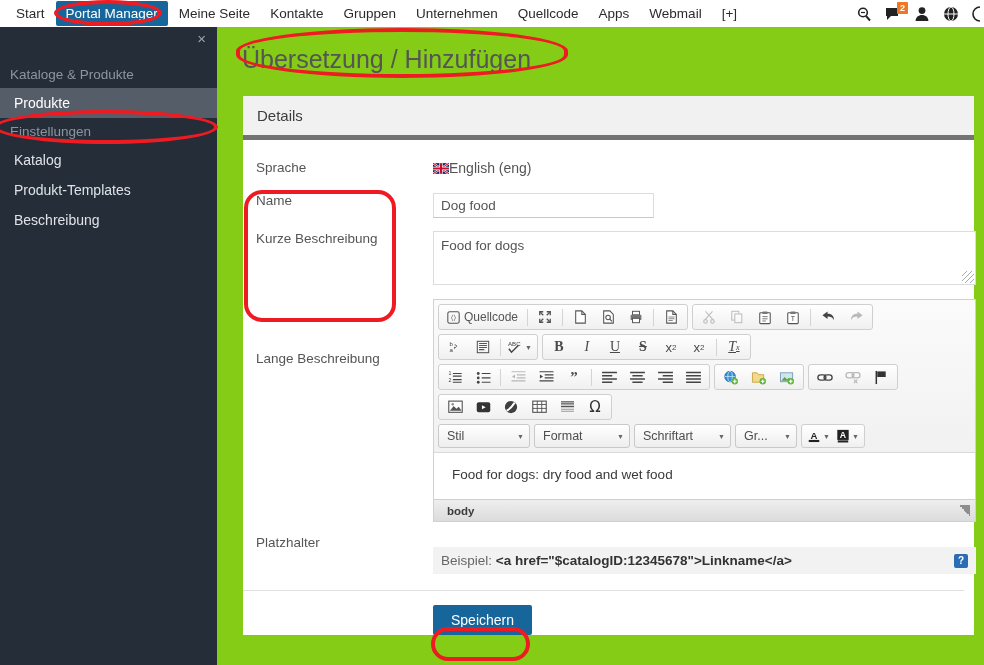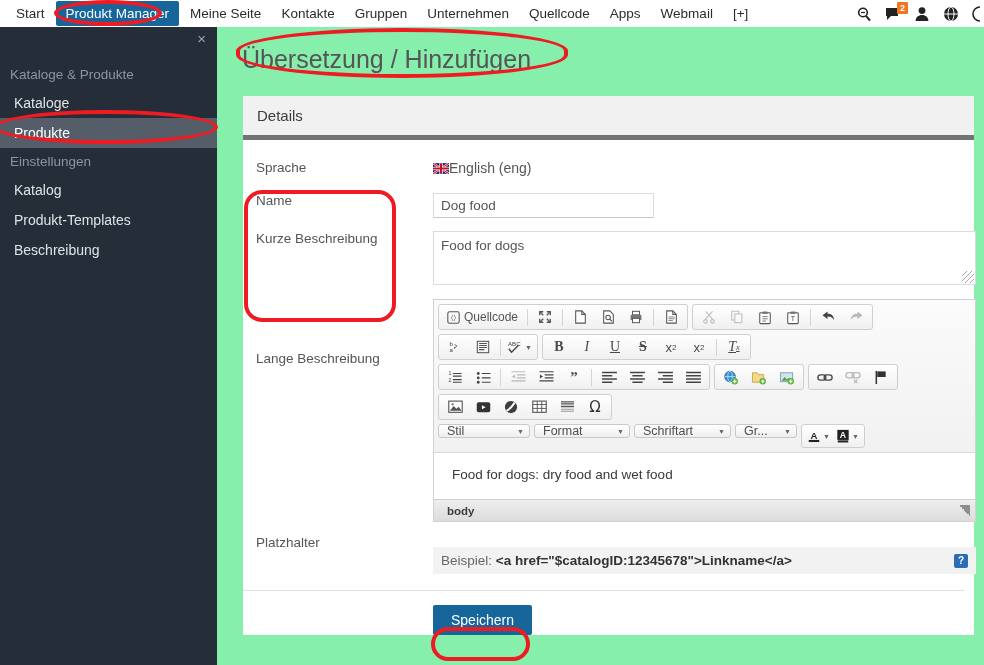--- a/index.html
+++ b/index.html
@@ -44,21 +44,21 @@
   .side-group{
     color:#8c95a0;font-size:13.5px;padding:6px 0 6px 10px;margin-top:0;
   }
   .side-link{
     font-size:14px;color:#dfe3e8;padding:7px 0 7px 14px;cursor:pointer;
   }
   .side-link.selected{background:#555d69;color:#ffffff;}
   
   #main{
     position:absolute;left:217px;top:27px;width:767px;height:638px;
-    background:#86efac;overflow:hidden;
+    background:#84cc16;overflow:hidden;
   }
   #page-title{
     font-size:25px;color:#555;font-weight:normal;
     padding:18px 0 0 25px;letter-spacing:0px;
   }
   .panel{margin:22px 10px 0 26px;}
   .panel-head{
     background:#f1f1f1;border-bottom:5px solid #737373;
     padding:11px 0 11px 14px;font-size:15px;color:#3d3d3d;
   }
@@ -104,21 +104,21 @@
     display:flex;align-items:center;justify-content:center;
     min-width:22px;height:22px;padding:0 3px;cursor:pointer;color:#4a4a4a;
     font-size:13px;border-radius:2px;
   }
   .tbtn.lbl-btn{padding:0 6px;gap:4px;font-size:12px;color:#555;}
   .tbtn.dis{opacity:.35;cursor:default;}
   .tsep{width:1px;height:17px;background:#d4d4d4;margin:0 3px;}
   .tarrow{font-size:7px;color:#666;margin-left:2px;}
   .combo{
     display:flex;align-items:center;justify-content:space-between;
-    border:1px solid #c9c9c9;border-radius:3px;height:14px;
+    border:1px solid #c9c9c9;border-radius:3px;height:24px;
     background-image:linear-gradient(#ffffff,#eeeeee);
     font-size:12.5px;color:#4d4d4d;padding:0 5px 0 8px;cursor:pointer;box-sizing:border-box;
   }
   .cke-body{
     background:#ffffff;height:46px;padding:14px 0 0 18px;box-sizing:border-box;
     font-size:13.5px;color:#3a3a3a;
   }
   .cke-foot{
     background:#e6e6e6;background-image:linear-gradient(#eeeeee,#dcdcdc);
     border-top:1px solid #cfcfcf;height:21px;display:flex;align-items:center;
@@ -151,21 +151,21 @@
     pointer-events:none;z-index:50;box-sizing:border-box;
   }
   svg{display:block;}
 </style>
 </head>
 <body>
 
 <div id="topnav">
   <div class="nav-items">
     <div class="nav-item">Start</div>
-    <div class="nav-item active">Produkt Manager</div>
+    <div class="nav-item active">Portal Manager</div>
     <div class="nav-item">Meine Seite</div>
     <div class="nav-item">Kontakte</div>
     <div class="nav-item">Gruppen</div>
     <div class="nav-item">Unternehmen</div>
     <div class="nav-item">Quellcode</div>
     <div class="nav-item">Apps</div>
     <div class="nav-item">Webmail</div>
     <div class="nav-item">[+]</div>
   </div>
   <div class="nav-right">
@@ -200,21 +200,20 @@
           <circle cx="8" cy="8" r="7" fill="none" stroke="#222" stroke-width="1.6"></circle>
         </svg>
     </span>
   </div>
 </div>
 
 <div id="sidebar">
   <div class="close-x">×</div>
   <div style="height:34px"></div>
   <div class="side-group">Kataloge &amp; Produkte</div>
-  <div class="side-link">Kataloge</div>
   <div class="side-link selected">Produkte</div>
   <div class="side-group">Einstellungen</div>
   <div class="side-link">Katalog</div>
   <div class="side-link">Produkt-Templates</div>
   <div class="side-link">Beschreibung</div>
 </div>
 
 <div id="main">
   <div id="page-title">Übersetzung / Hinzufügen</div>
 

